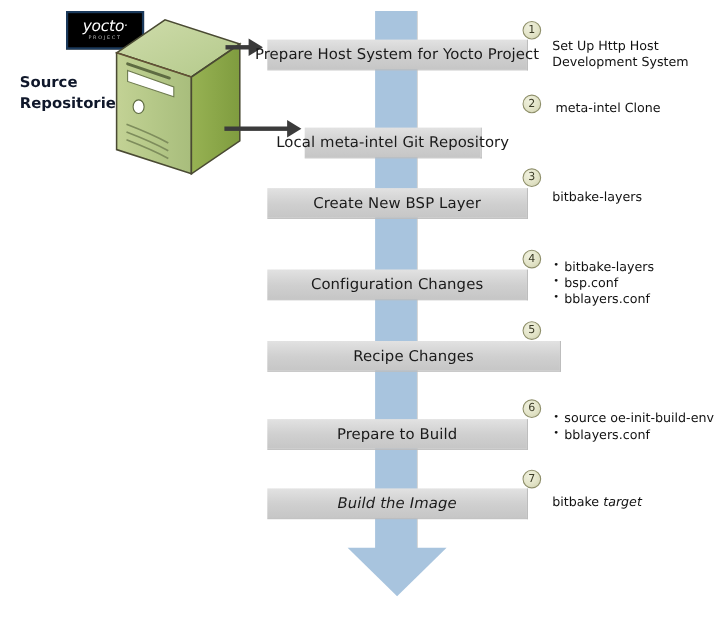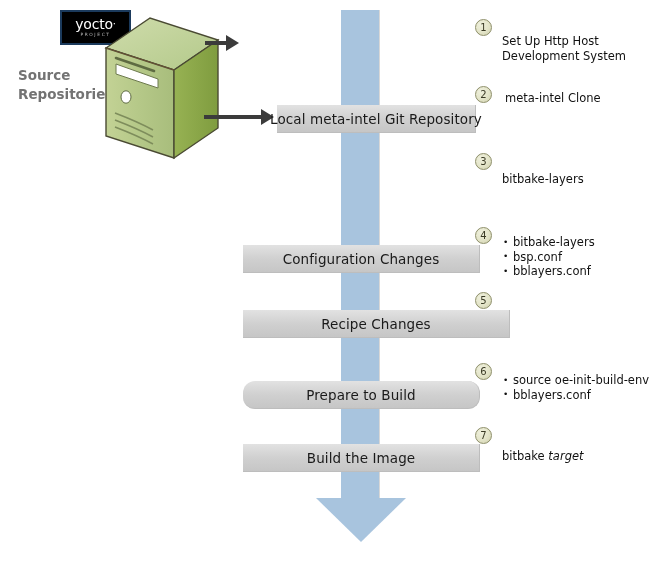--- a/index.html
+++ b/index.html
@@ -113,39 +113,40 @@
     display: flex;
     flex-direction: column;
     align-items: center;
     justify-content: center;
   }
   #yocto-logo .wordmark {
     color: #ffffff;
     font-size: 14px;
     line-height: 13px;
     letter-spacing: -0.2px;
+    font-style: italic;
   }
   #yocto-logo .wordmark .dot { font-size: 10px; vertical-align: 2px; }
   #yocto-logo .subword {
     color: #bbbbbb;
     font-size: 4.4px;
     letter-spacing: 1.6px;
     line-height: 6px;
     margin-top: 1px;
   }
 
   
   #source-repos-label {
     position: absolute;
     left: 18px;
     top: 66px;
     width: 96px;
     font-size: 13.5px;
     font-weight: bold;
-    color: #737373;
+    color: #0f172a;
     line-height: 19px;
   }
   #repo-url {
     position: absolute;
     left: 6px;
     top: 160px;
     font-size: 11.5px;
     color: #111111;
     white-space: nowrap;
   }
@@ -224,38 +225,44 @@
   <div class="conn" style="left:205px; top:35px; width:40px; height:16px;">
     <div class="line" style="left:0; top:6px; width:22px; height:4px;"></div>
     <div class="head" style="left:21px; top:0;"></div>
   </div>
 
   <div class="conn" style="left:204px; top:109px; width:76px; height:16px;">
     <div class="line" style="left:0; top:6px; width:58px; height:4px;"></div>
     <div class="head" style="left:57px; top:0;"></div>
   </div>
 
+  <div class="proc-box" style="left:243px; top:36px; width:237px;">
+    <span>Prepare Host System for Yocto Project</span>
+  </div>
   <div class="step-circle" style="left:475px; top:19px;">
     <span>1</span>
   </div>
   <div class="annot" style="left:502px; top:34px;">
     <div>Set Up Http Host</div>
     <div>Development System</div>
   </div>
 
-  <div class="proc-box" style="left:277px; top:105px; width:199px;">
+  <div class="proc-box" style="left:277px; top:116px; width:161px;">
     <span>Local meta-intel Git Repository</span>
   </div>
   <div class="step-circle" style="left:475px; top:86px;">
     <span>2</span>
   </div>
   <div class="annot" style="left:505px; top:91px;">
     <div>meta-intel Clone</div>
   </div>
 
+  <div class="proc-box" style="left:243px; top:171px; width:237px;">
+    <span>Create New BSP Layer</span>
+  </div>
   <div class="step-circle" style="left:475px; top:153px;">
     <span>3</span>
   </div>
   <div class="annot" style="left:502px; top:172px;">
     <div>bitbake-layers</div>
   </div>
 
   <div class="proc-box" style="left:243px; top:245px; width:237px;">
     <span>Configuration Changes</span>
   </div>
@@ -268,32 +275,32 @@
     <div class="bullet-line">bblayers.conf</div>
   </div>
 
   <div class="proc-box" style="left:243px; top:310px; width:267px;text-align:center;">
     <span>Recipe Changes</span>
   </div>
   <div class="step-circle" style="left:475px; top:292px;">
     <span>5</span>
   </div>
 
-  <div class="proc-box" style="left:243px; top:381px; width:237px;border-radius:12px;">
+  <div class="proc-box" style="left:243px; top:381px; width:237px;">
     <span>Prepare to Build</span>
   </div>
   <div class="step-circle" style="left:475px; top:363px;">
     <span>6</span>
   </div>
   <div class="annot" style="left:502px; top:373px;">
     <div class="bullet-line">source oe-init-build-env</div>
     <div class="bullet-line">bblayers.conf</div>
   </div>
 
-  <div class="proc-box" style="left:243px; top:444px; width:237px;">
+  <div class="proc-box" style="left:243px; top:444px; width:237px;font-style:italic;">
     <span>Build the Image</span>
   </div>
   <div class="step-circle" style="left:475px; top:427px;">
     <span>7</span>
   </div>
   <div class="annot" style="left:502px; top:449px;">
     <div>
       <span>bitbake </span><i>target</i>
     </div>
   </div>

